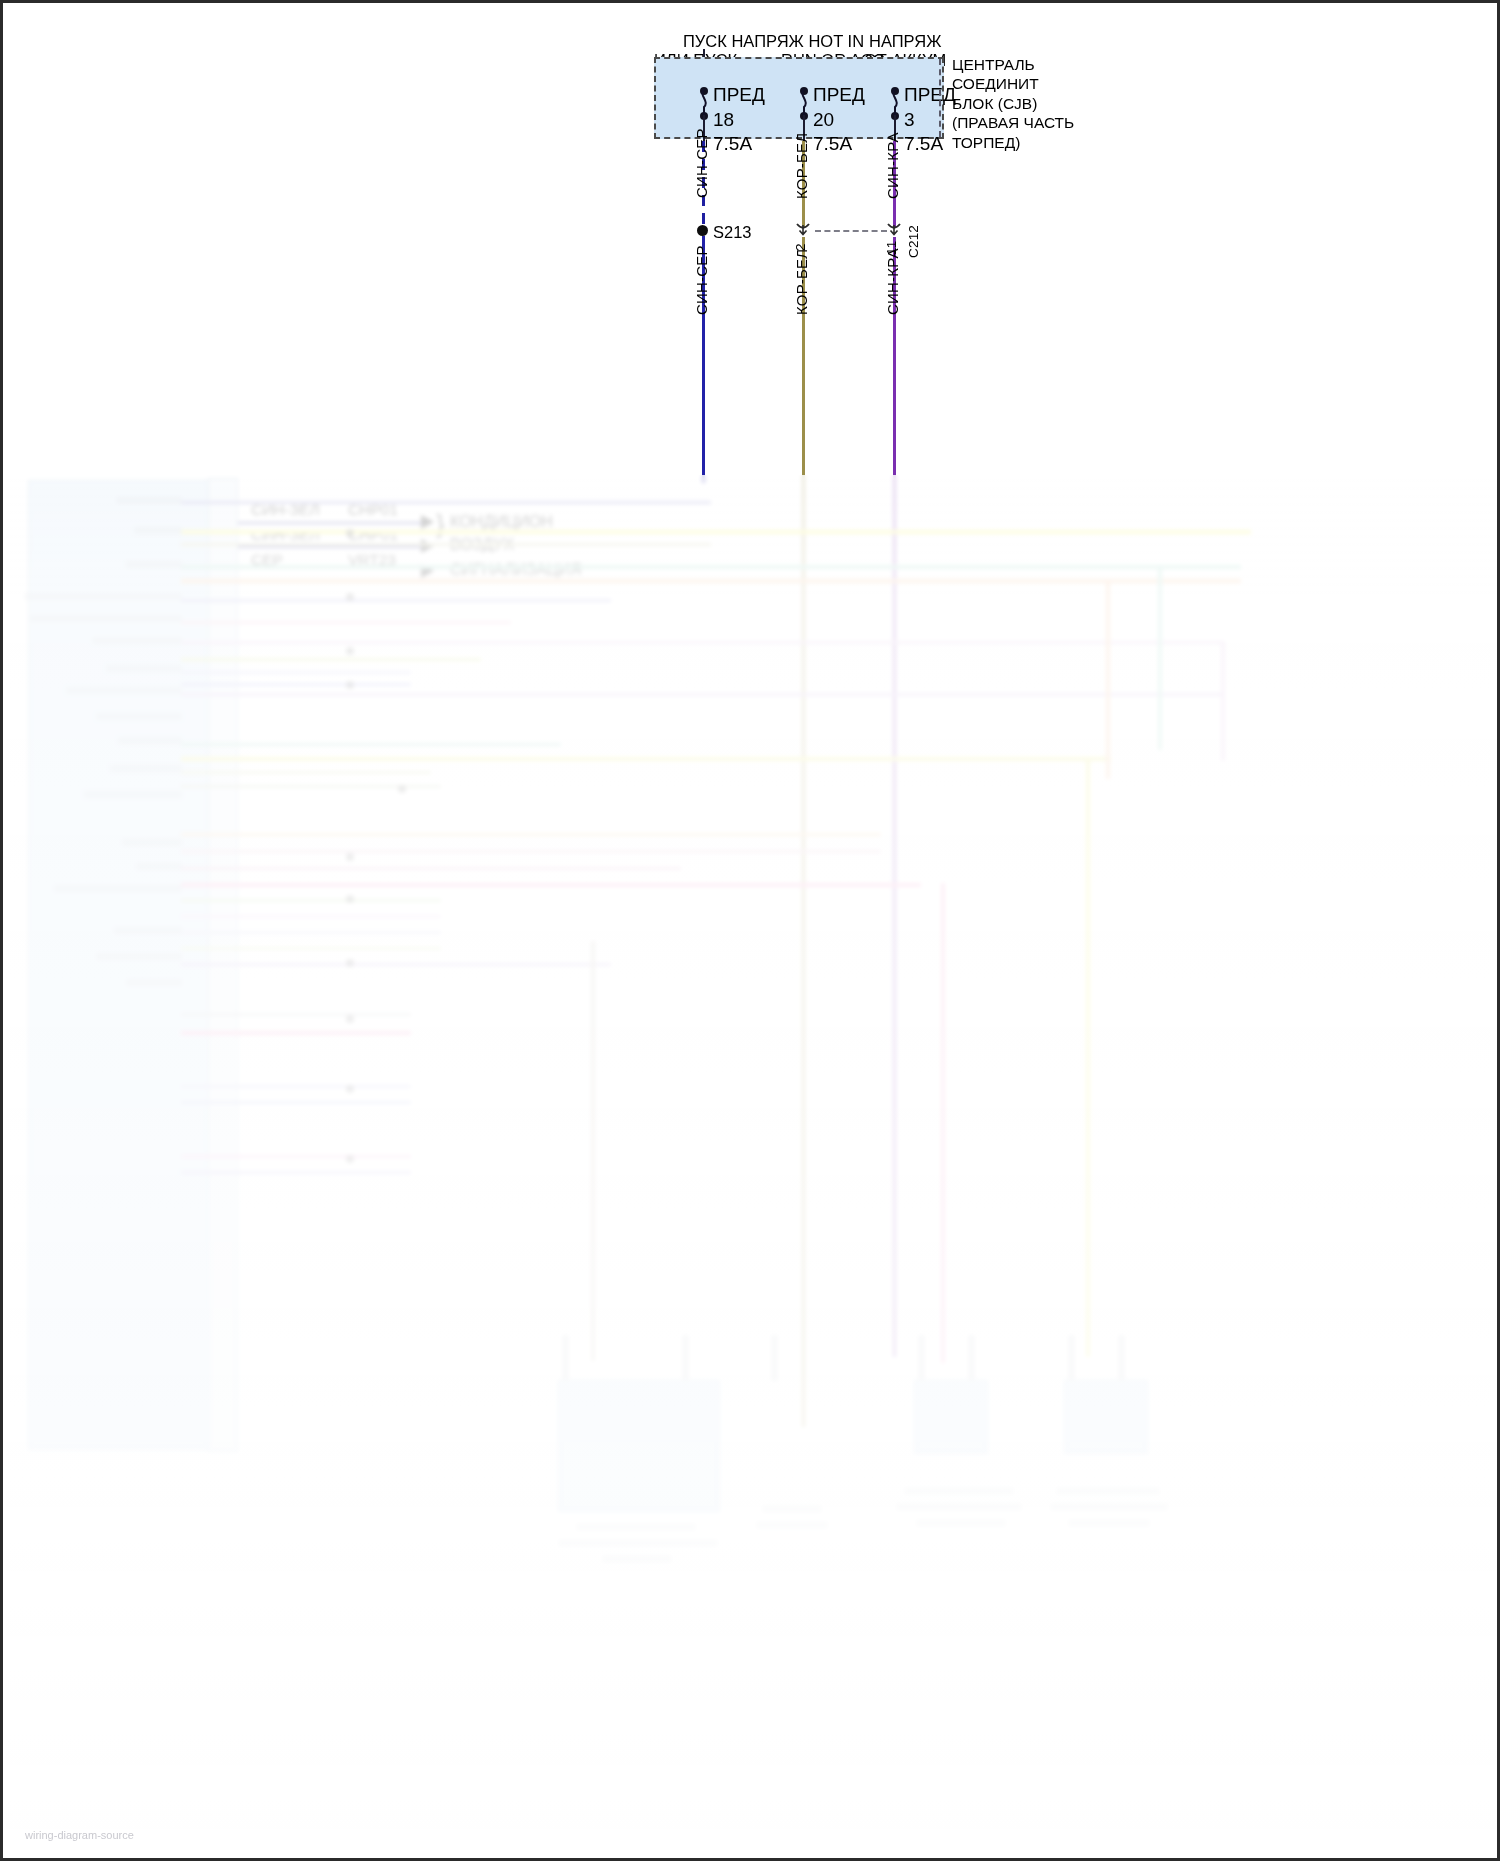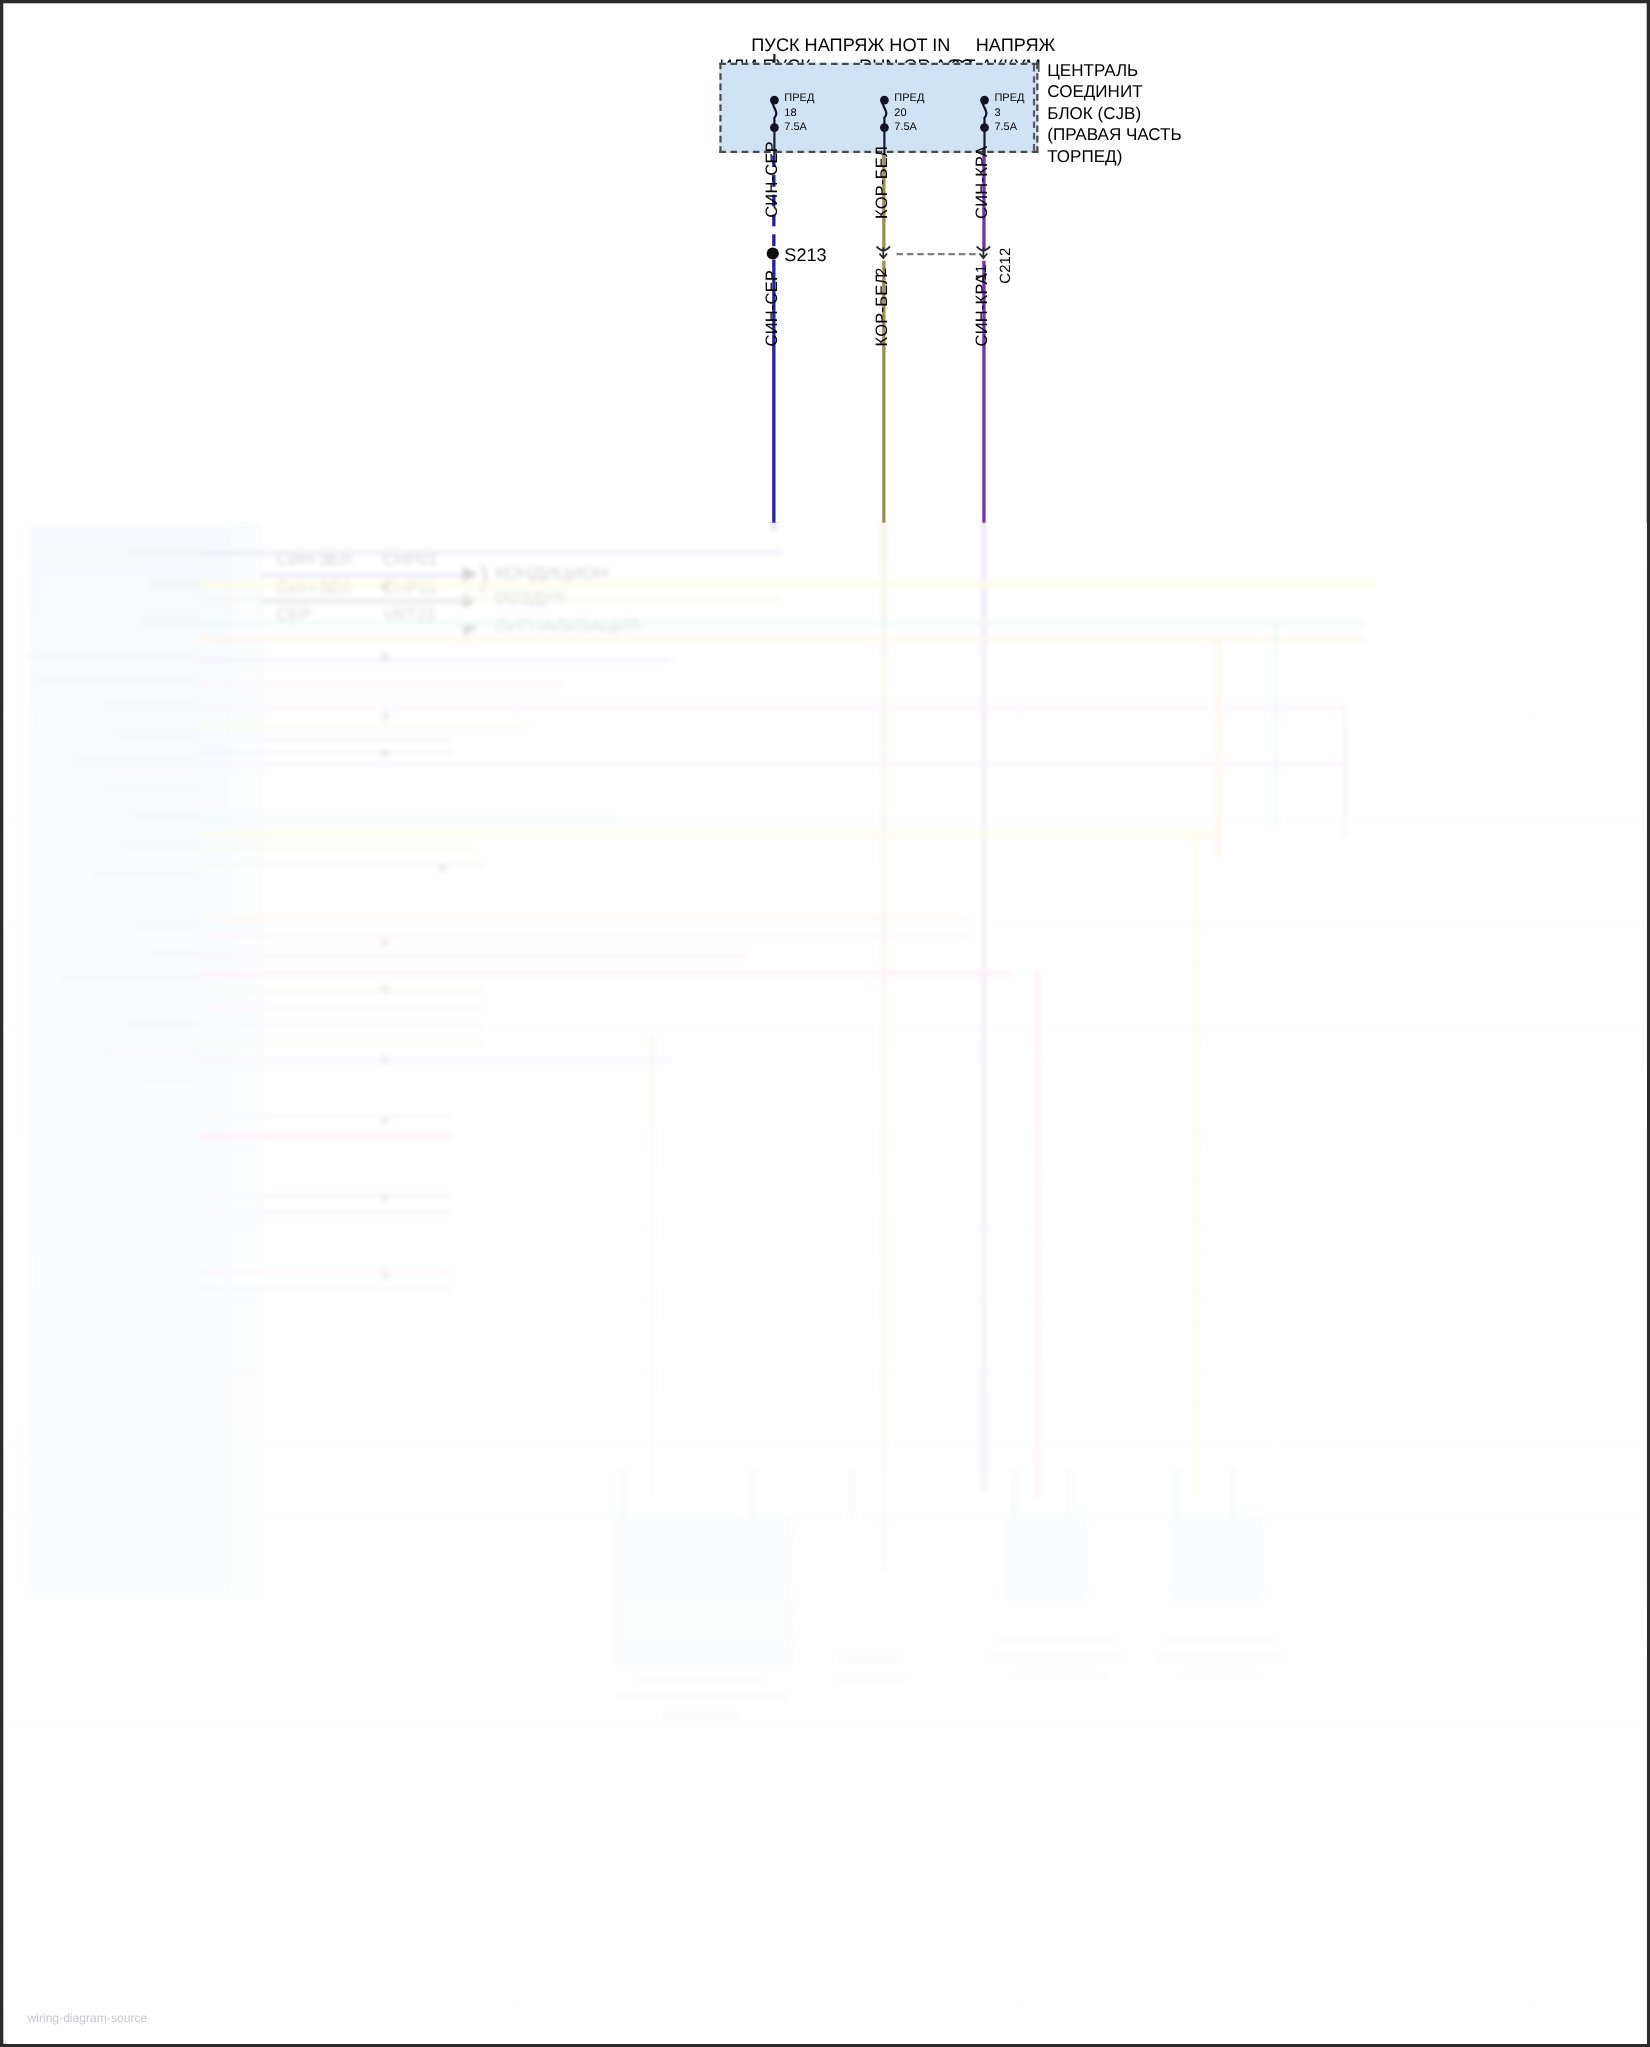--- a/index.html
+++ b/index.html
@@ -24,21 +24,21 @@
 
   
   #cjb-box{
     position:absolute;left:651px;top:54px;width:290px;height:82px;
     background:#cfe3f5;border:2px dashed #4a4a4a;box-sizing:border-box;
   }
   .fuse-lead{position:absolute;width:2px;background:#1b1b30;}
   .fuse-dot{position:absolute;width:8px;height:8px;border-radius:50%;
             background:#101020;}
   .fuse-squiggle{position:absolute;width:14px;height:26px;}
-  .fuse-label{position:absolute;font-size:10px;color:#000;line-height:1.3;
+  .fuse-label{position:absolute;font-size:19px;color:#000;line-height:1.3;
               white-space:pre;}
 
   
   #cjb-bracket{position:absolute;left:936px;top:56px;width:12px;height:78px;
     border-left:2px dashed #5a5a6a;}
   #cjb-caption{position:absolute;left:949px;top:52px;font-size:15.5px;
     line-height:1.25;white-space:pre;color:#000;}
 
   
   .wire{position:absolute;width:3px;}
@@ -94,21 +94,21 @@
 </head>
 <body>
 
 <div id="page">
 
   <div class="t t16" style="left:680px;top:29px;">ПУСК НАПРЯЖ HOT IN</div>
   <div class="t t16" style="left:651px;top:48px;">ИЛИ ПУСК</div>
 
   <div class="t t16" style="left:778px;top:48px;">RUN OR ACC</div>
 
-  <div class="t t16" style="left:884px;top:29px;">НАПРЯЖ</div>
+  <div class="t t16" style="left:866px;top:29px;">НАПРЯЖ</div>
   <div class="t t16" style="left:861px;top:48px;">ОТ АККУМ</div>
 
   <div class="fuse-lead" style="left:700px;top:46px;height:40px;"></div>
   <div class="fuse-lead" style="left:800px;top:66px;height:20px;"></div>
   <div class="fuse-lead" style="left:891px;top:66px;height:20px;"></div>
 
   <div id="cjb-box"></div>
 
   <div class="fuse-dot" style="left:697px;top:84px;"></div>
   <div class="fuse-dot" style="left:697px;top:109px;"></div>

